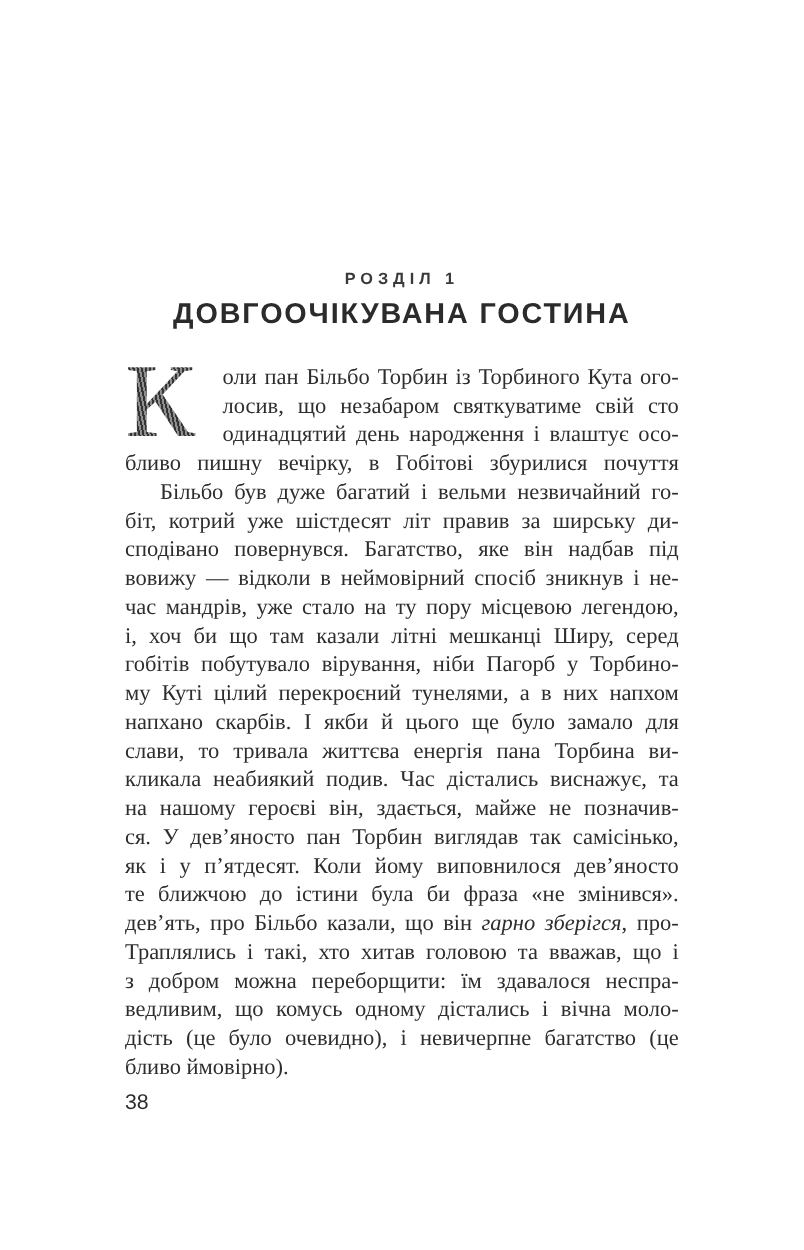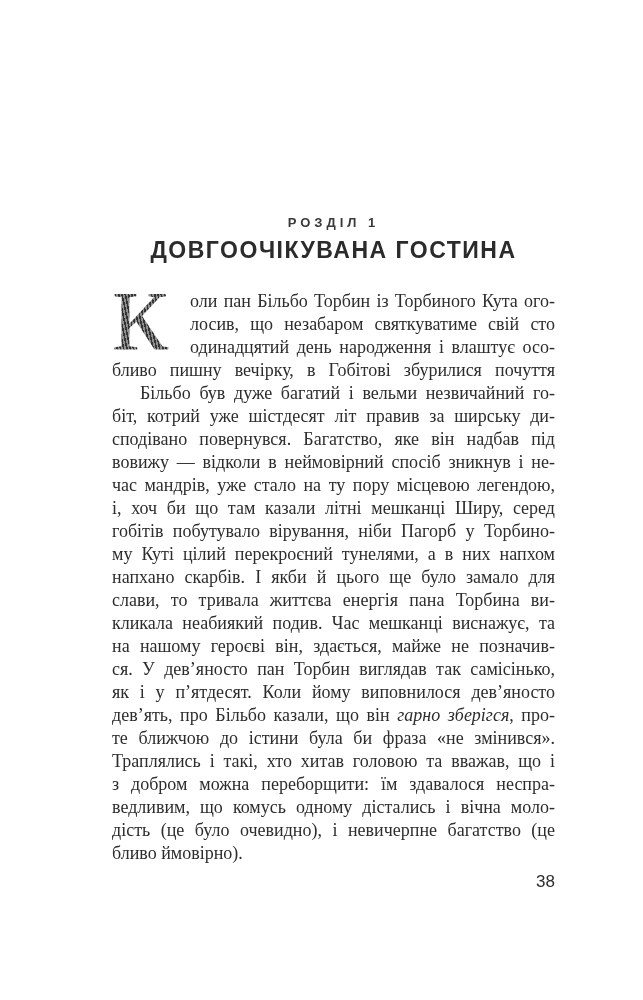--- a/index.html
+++ b/index.html
@@ -11,21 +11,21 @@
     position: relative;
     width: 643px;
     height: 1000px;
     background: #ffffff;
     overflow: hidden;
     font-family: "Liberation Serif", serif;
     color: #2d2d2d;
   }
   .content {
     position: absolute;
-    left: 112px;
+    left: 100px;
     top: 215px;
     width: 443px;
   }
   .chapter-kicker {
     text-align: center;
     font-family: "Liberation Sans", sans-serif;
     font-size: 13px;
     font-weight: 600;
     letter-spacing: 4px;
     color: #3a3a3a;
@@ -89,21 +89,21 @@
         #343434 0px, #343434 1.6px,
         #8f8f8f 1.6px, #8f8f8f 3.2px
       );
       -webkit-background-clip: text;
       background-clip: text;
       color: transparent;
     }
   }
   .page-number {
     margin-top: 7px;
-    text-align: right;
+    text-align: left;
     font-family: "Liberation Sans", sans-serif;
     font-size: 17px;
     color: #2d2d2d;
     line-height: 20px;
   }
 </style>
 </head>
 <body>
 
 <div class="page">
@@ -122,26 +122,26 @@
           <div class="line indent"><span>Більбо був дуже багатий і вельми незвичайний го-</span></div>
           <div class="line"><span>біт, котрий уже шістдесят літ правив за ширську ди-</span></div>
           <div class="line"><span>сподівано повернувся. Багатство, яке він надбав під</span></div>
           <div class="line"><span>вовижу — відколи в неймовірний спосіб зникнув і не-</span></div>
           <div class="line"><span>час мандрів, уже стало на ту пору місцевою легендою,</span></div>
           <div class="line"><span>і, хоч би що там казали літні мешканці Ширу, серед</span></div>
           <div class="line"><span>гобітів побутувало вірування, ніби Пагорб у Торбино-</span></div>
           <div class="line"><span>му Куті цілий перекроєний тунелями, а в них напхом</span></div>
           <div class="line"><span>напхано скарбів. І якби й цього ще було замало для</span></div>
           <div class="line"><span>слави, то тривала життєва енергія пана Торбина ви-</span></div>
-          <div class="line"><span>кликала неабиякий подив. Час мешканці виснажує, та</span></div>
+          <div class="line"><span>кликала неабиякий подив. Час дістались виснажує, та</span></div>
           <div class="line"><span>на нашому героєві він, здається, майже не позначив-</span></div>
           <div class="line"><span>ся. У дев’яносто пан Торбин виглядав так самісінько,</span></div>
           <div class="line"><span>як і у п’ятдесят. Коли йому виповнилося дев’яносто</span></div>
+          <div class="line"><span>те ближчою до істини була би фраза «не змінився».</span></div>
           <div class="line"><span>дев’ять, про Більбо казали, що він </span><i>гарно зберігся</i><span>, про-</span></div>
-          <div class="line"><span>те ближчою до істини була би фраза «не змінився».</span></div>
           <div class="line"><span>Траплялись і такі, хто хитав головою та вважав, що і</span></div>
           <div class="line"><span>з добром можна переборщити: їм здавалося неспра-</span></div>
           <div class="line"><span>ведливим, що комусь одному дістались і вічна моло-</span></div>
           <div class="line"><span>дість (це було очевидно), і невичерпне багатство (це</span></div>
           <div class="line last"><span>бливо ймовірно).</span></div>
         </div>
       </div>
     <div class="page-number">38</div>
   </div>
 </div>

